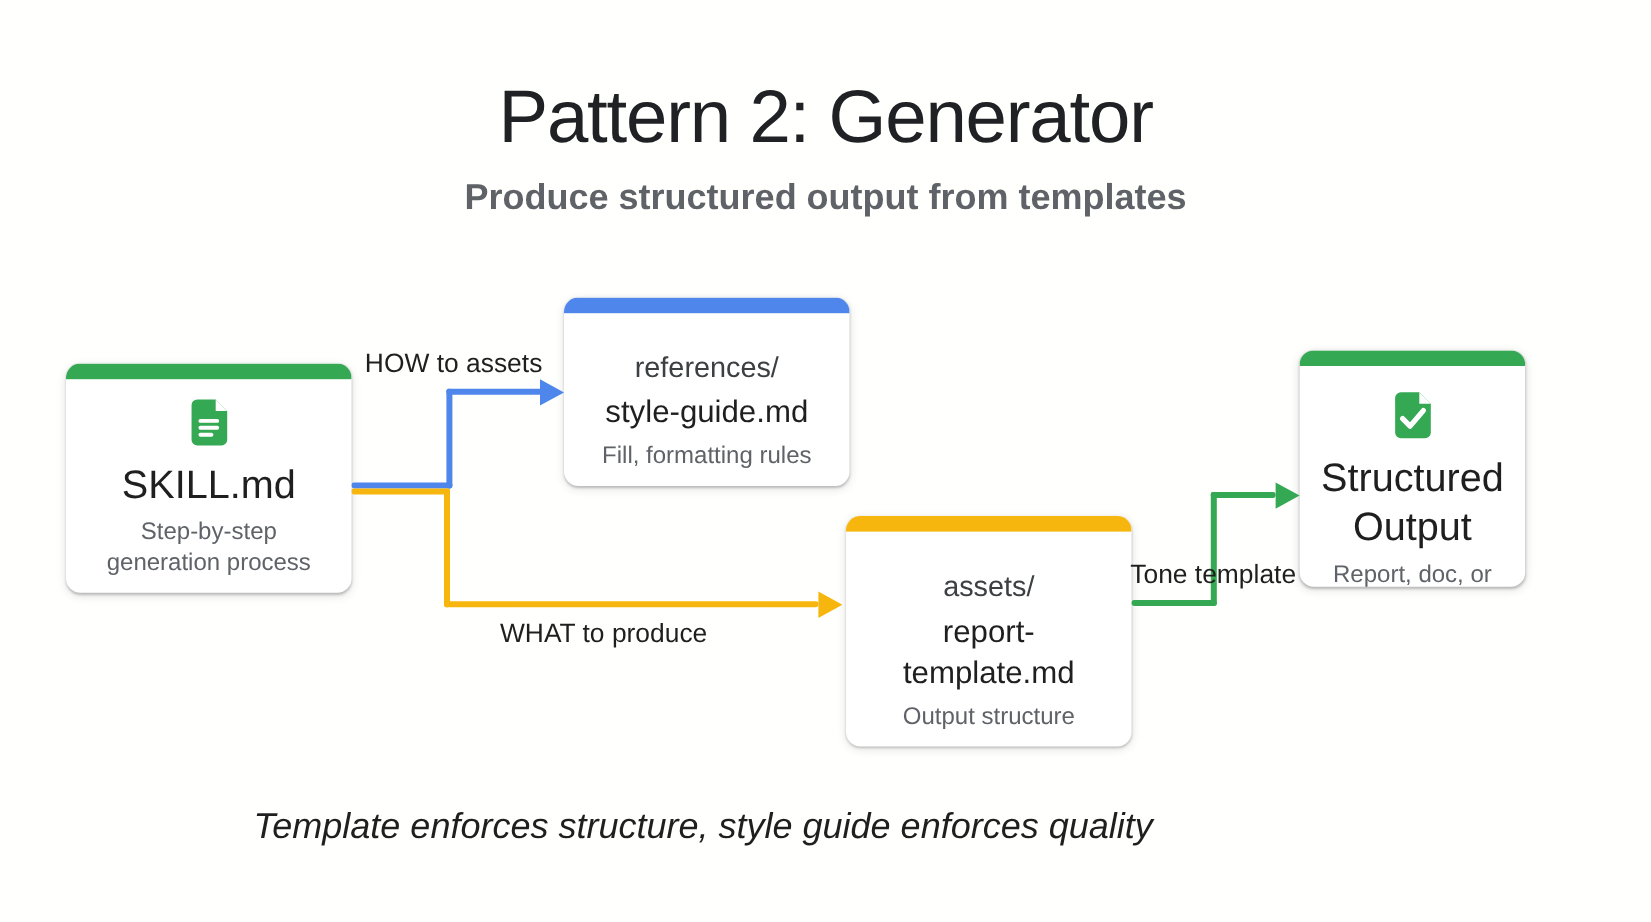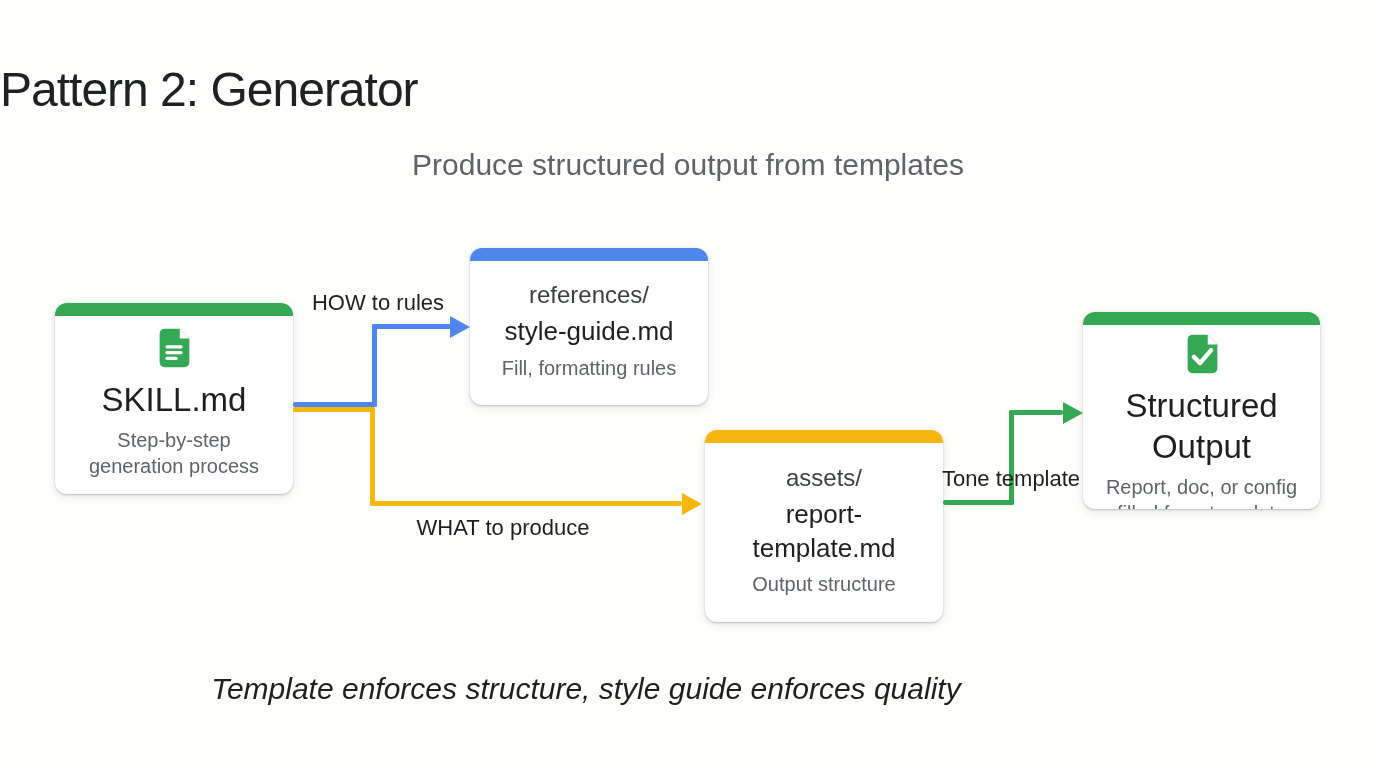--- a/index.html
+++ b/index.html
@@ -10,31 +10,32 @@
     background: #fffffd;
     overflow: hidden;
     font-family: "Liberation Sans", sans-serif;
     color: #202124;
   }
   .abs { position: absolute; }
 
   
   .title {
     left: 0; top: 62px; width: 1376px;
-    font-size: 48px;
+    text-align: center;
+    font-size: 62px;
     letter-spacing: -1px;
     color: #202124;
     font-weight: 400;
   }
   .subtitle {
     left: 0; top: 148px; width: 1376px;
     text-align: center;
     font-size: 30px;
     color: #5f6368;
-    font-weight: 400;
+    font-weight: 700;
   }
   .footer-note {
     left: 0; top: 672px; width: 1172px;
     text-align: center;
     font-size: 30px;
     font-style: italic;
     color: #1f1f1f;
   }
 
   
@@ -48,21 +49,21 @@
   }
   .card-accent { height: 13px; width: 100%; flex: 0 0 auto; }
   .accent-green  { background: #34a853; }
   .accent-blue   { background: #4f86ec; }
   .accent-yellow { background: #f6b60e; }
   .card-body {
     flex: 1 1 auto;
     display: flex;
     flex-direction: column;
     align-items: center;
-    justify-content: center;
+    justify-content: flex-end;
     text-align: center;
     padding: 6px 10px 12px 10px;
   }
   .doc-icon { width: 46px; height: 46px; margin-bottom: 8px; }
   .card-title {
     font-size: 33px;
     font-weight: 400;
     color: #1f1f1f;
     line-height: 1.25;
   }
@@ -80,21 +81,21 @@
   }
   .card-desc {
     font-size: 20px;
     color: #5f6368;
     line-height: 1.3;
     margin-top: 6px;
   }
   #card-skill       { left: 55px;   top: 303px; width: 238px; height: 191px; }
   #card-references  { left: 470px;  top: 248px; width: 238px; height: 157px; }
   #card-assets      { left: 705px;  top: 430px; width: 238px; height: 192px; }
-  #card-output      { left: 1083px; top: 312px; width: 237px; height: 197px; }
+  #card-output      { left: 1083px; top: 292px; width: 188px; height: 197px; gap: 12px; }
   #card-skill  .card-desc { max-width: 180px; }
   #card-output .card-desc { max-width: 215px; }
 
   
   .seg { position: absolute; border-radius: 2px; }
   .seg-blue   { background: #4f86ec; }
   .seg-yellow { background: #f6b60e; }
   .seg-green  { background: #34a853; }
   .arrowhead {
     position: absolute;
@@ -168,21 +169,21 @@
       </svg>
       <div class="card-title">Structured Output</div>
       <div class="card-desc">Report, doc, or config filled from template</div>
     </div>
   </div>
 
   <div class="seg seg-blue" style="left:293px; top:402px; width:84px; height:5px;"></div>
   <div class="seg seg-blue" style="left:372px; top:324px; width:5px; height:83px;"></div>
   <div class="seg seg-blue" style="left:372px; top:324px; width:80px; height:5px;"></div>
   <div class="arrowhead head-blue" style="left:450px; top:315.5px;"></div>
-  <div class="edge-label" id="label-how">HOW to rules</div>
+  <div class="edge-label" id="label-how">HOW to assets</div>
 
   <div class="seg seg-yellow" style="left:293px; top:407px; width:82px; height:5px;"></div>
   <div class="seg seg-yellow" style="left:370px; top:407px; width:5px; height:99px;"></div>
   <div class="seg seg-yellow" style="left:370px; top:501px; width:312px; height:5px;"></div>
   <div class="arrowhead head-yellow" style="left:682px; top:492.5px;"></div>
   <div class="edge-label" id="label-what">WHAT to produce</div>
 
   <div class="seg seg-green" style="left:943px; top:500px; width:71px; height:5px;"></div>
   <div class="seg seg-green" style="left:1009px; top:410px; width:5px; height:95px;"></div>
   <div class="seg seg-green" style="left:1009px; top:410px; width:54px; height:5px;"></div>

